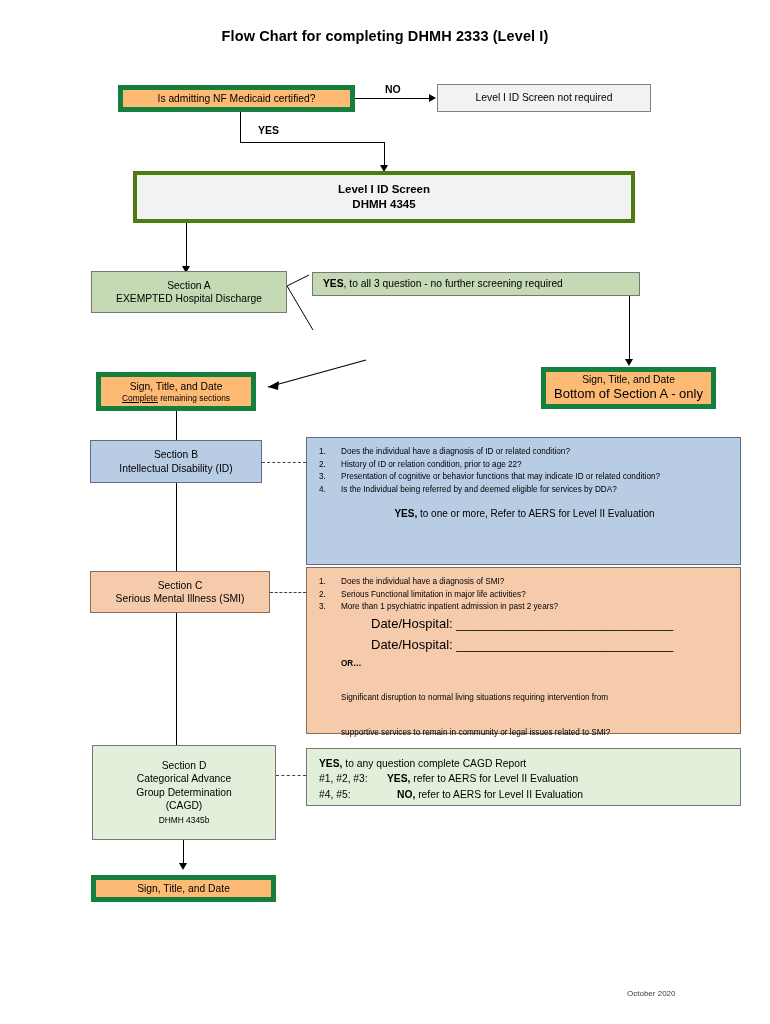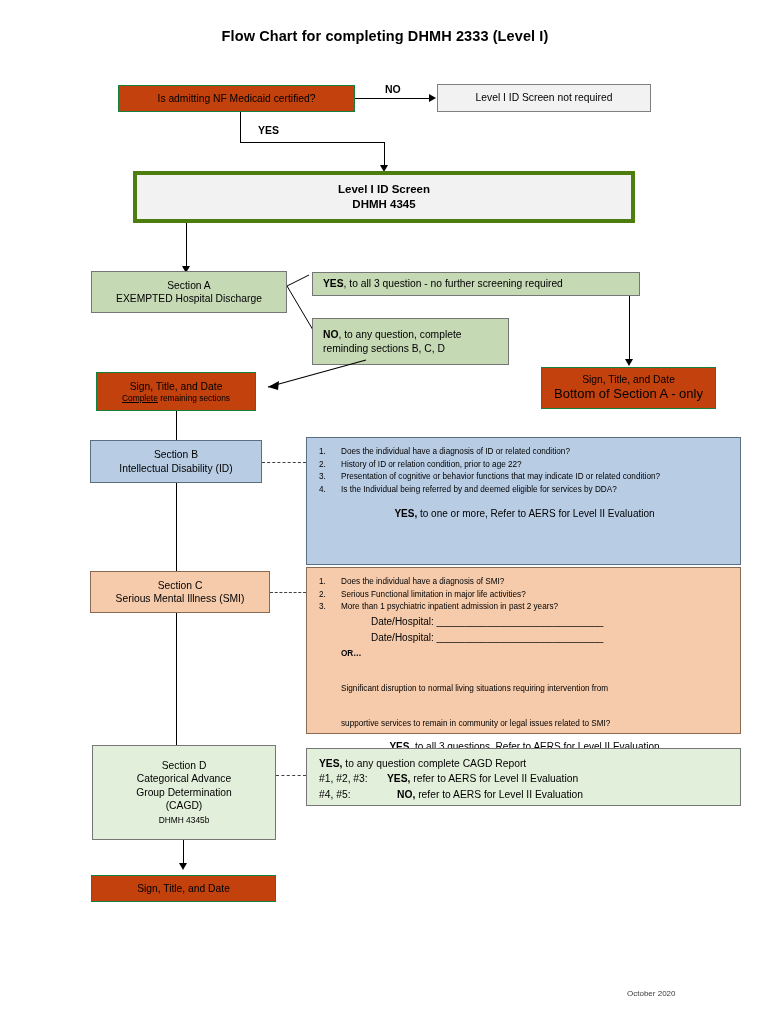--- a/index.html
+++ b/index.html
@@ -38,22 +38,22 @@
     display: flex;
     flex-direction: column;
     align-items: center;
     justify-content: center;
     text-align: center;
     line-height: 1.28;
   }
   .node .ln { display: block; width: 100%; }
 
   .yellow {
-    background: #c2410c;
-    border: 1px solid #15803d;
+    background: #fdba74;
+    border: 5px solid #15803d;
   }
   .grey {
     background: #F2F2F2;
     border: 1.5px solid #808080;
   }
   .green {
     background: #C6D9B5;
     border: 1px solid #767676;
   }
   .green-light {
@@ -83,21 +83,21 @@
   .qrow {
     display: flex;
     font-size: 8.2px;
     line-height: 1.55;
   }
   .qnum {
     width: 22px;
     flex: 0 0 22px;
   }
   .qtxt { flex: 1 1 auto; }
-  .indent1 { padding-left: 52px; font-size: 10px; line-height: 1.6; }
+  .indent1 { padding-left: 52px; font-size: 13px; line-height: 1.6; }
   .plain { font-size: 8.2px; line-height: 1.55; margin-top: 22px; }
   .concl {
     text-align: center;
     font-size: 10px;
     margin-top: 11px;
   }
   .concl b { font-weight: bold; }
   .u { text-decoration: underline; }
 
   
@@ -189,24 +189,20 @@
     <svg width="40" height="70" viewBox="0 0 40 70">
       <path d="M0 18 L22 7" stroke="#000" stroke-width="1" fill="none"></path>
       <path d="M0 18 L26 62" stroke="#000" stroke-width="1" fill="none"></path>
     </svg>
   </div>
 
   <div class="node green" style="left:312px; top:272px; width:328px; height:24px; align-items:flex-start; padding-left:10px; box-sizing:border-box;">
     <span class="ln t-md" style="text-align:left;"><b>YES</b><span>, to all 3 question - no further screening required</span></span>
   </div>
 
-  <div class="node green" style="left:312px; top:318px; width:197px; height:47px; align-items:flex-start; padding-left:10px; box-sizing:border-box;">
-    <span class="ln t-md" style="text-align:left;"><b>NO</b><span>, to any question, complete</span></span>
-    <span class="ln t-md" style="text-align:left;">reminding sections B, C, D</span>
-  </div>
 
   <div class="vline" style="left:629px; top:296px; height:66px;"></div>
   <div class="arrowhead-down" style="left:625px; top:359px;"></div>
 
   <div style="position:absolute; left:250px; top:355px; width:120px; height:40px;">
     <svg width="120" height="40" viewBox="0 0 120 40">
       <path d="M116 5 L18 32" stroke="#000" stroke-width="1.2" fill="none"></path>
       <polygon points="18,32 29,26 28,35" fill="#000"></polygon>
     </svg>
   </div>

